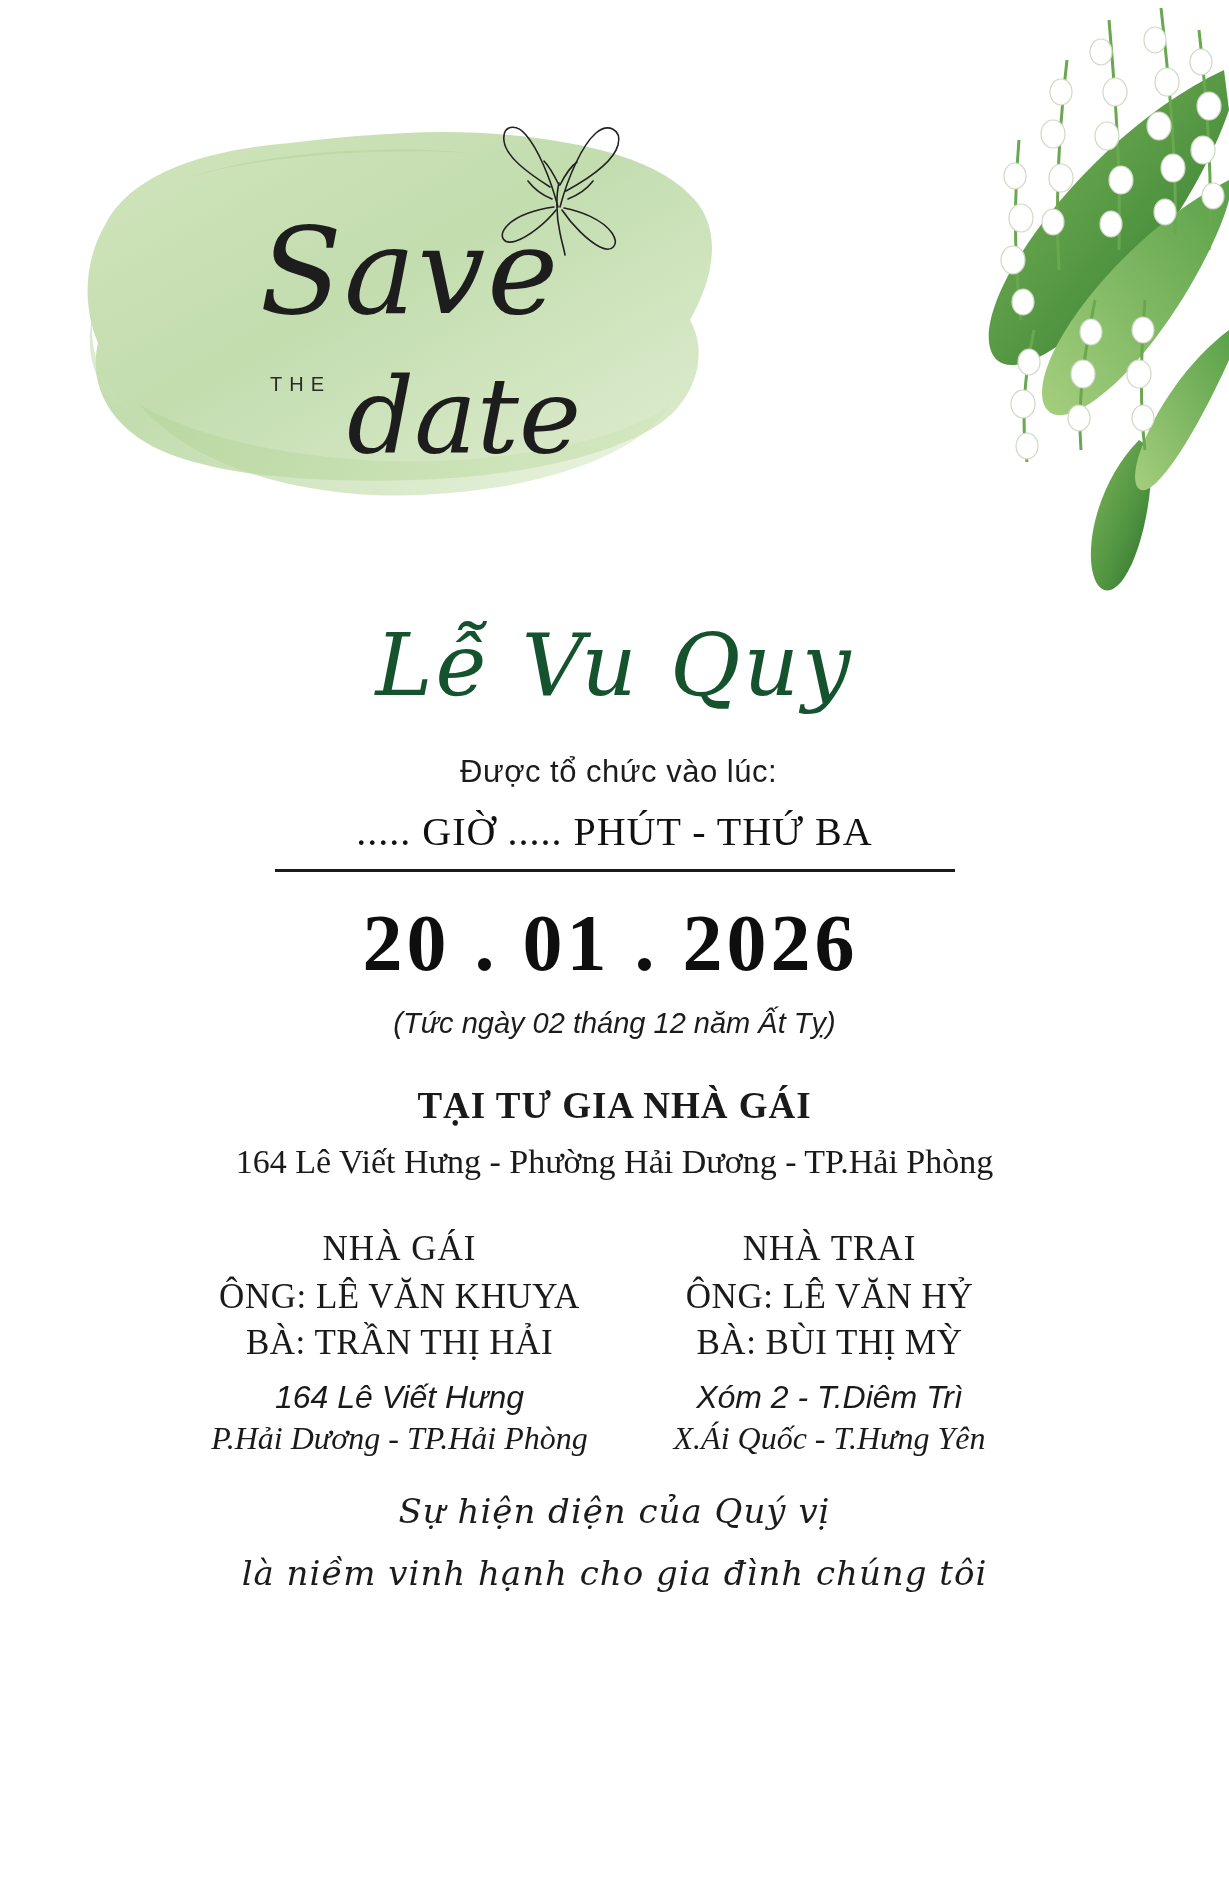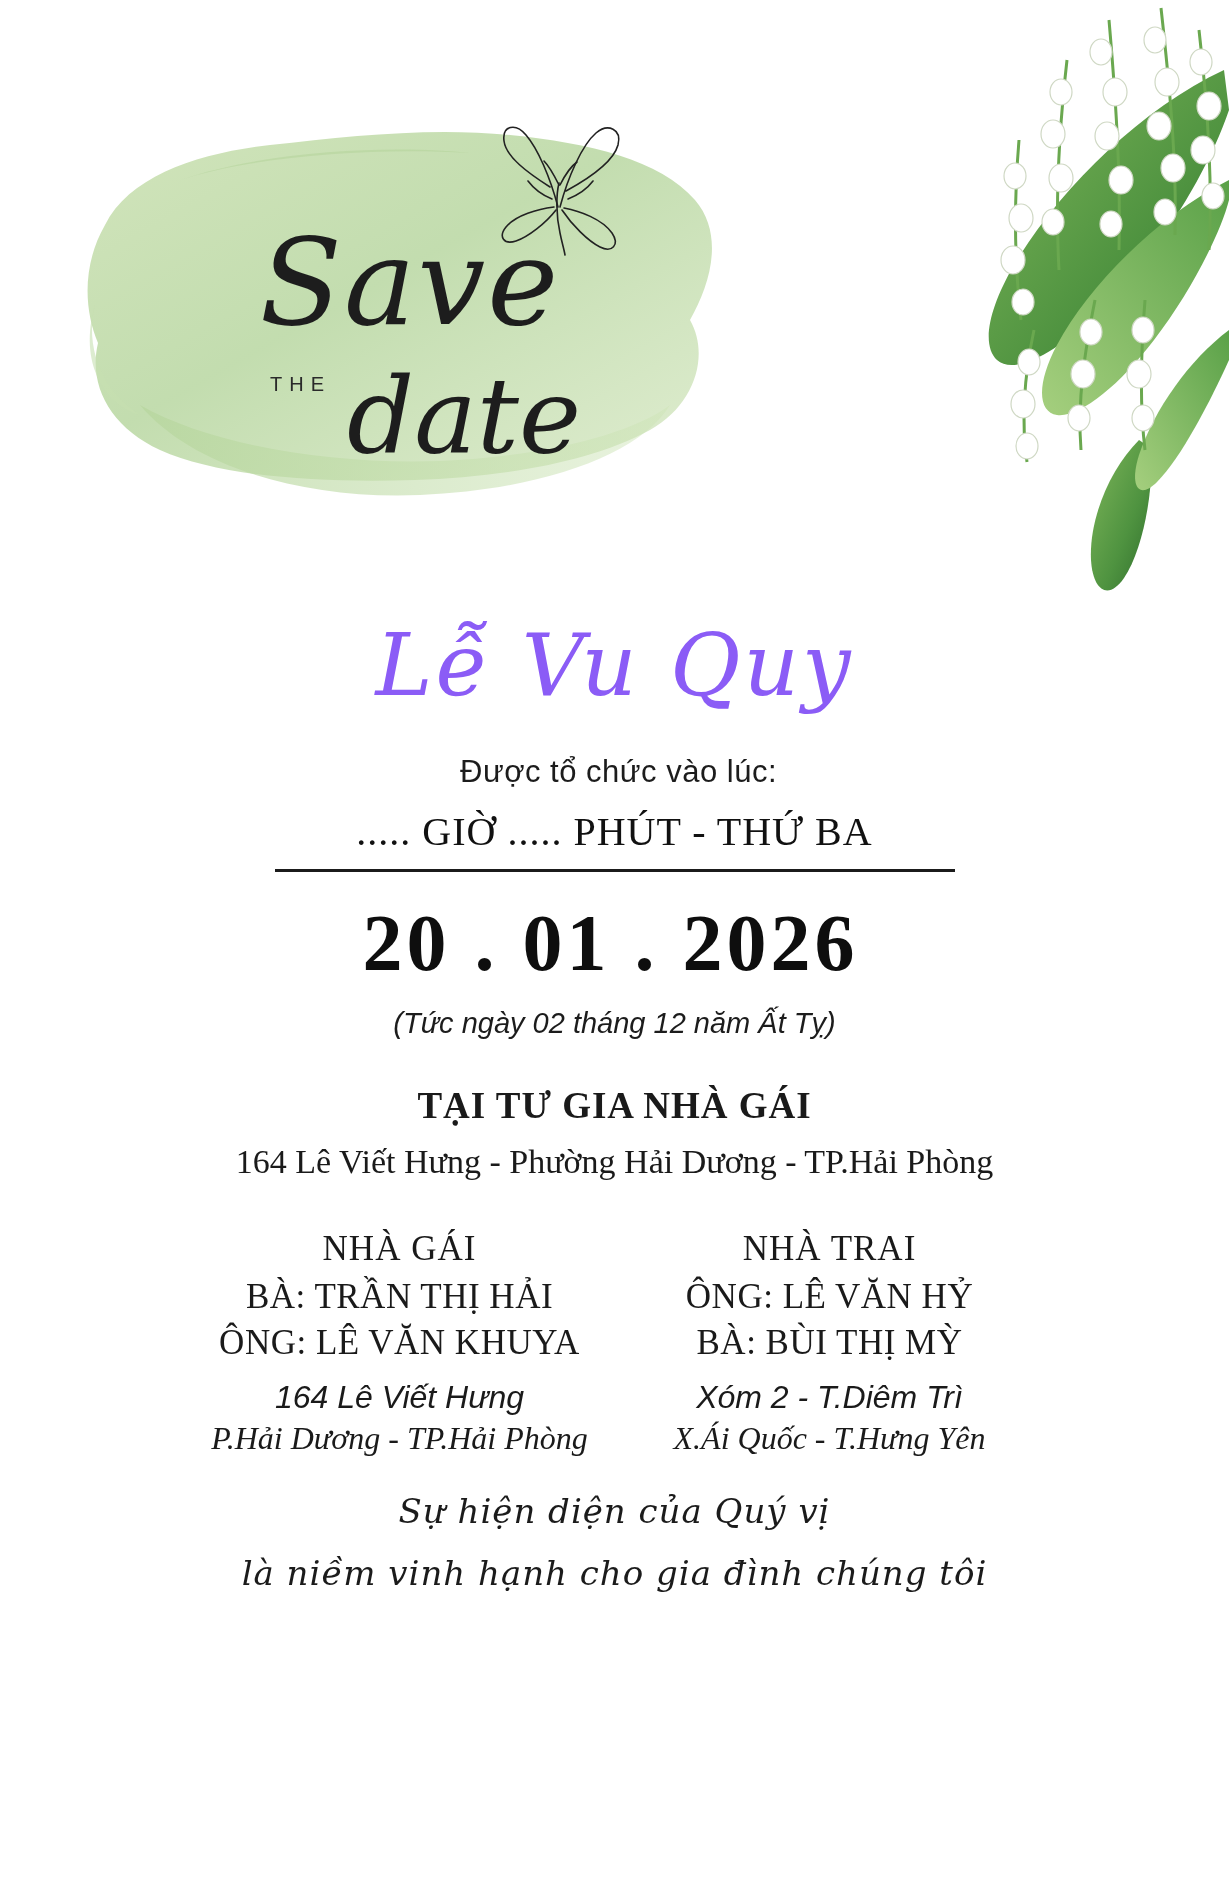--- a/index.html
+++ b/index.html
@@ -30,21 +30,21 @@
   .sdt-block {
     position: absolute;
     left: 150px;
     top: 175px;
     width: 520px;
     height: 340px;
   }
   .sdt-save {
     position: absolute;
     left: 0;
-    top: 48px;
+    top: 37px;
     width: 520px;
     text-align: center;
     font-family: "DejaVu Serif", serif;
     font-style: italic;
     font-size: 120px;
     line-height: 1;
     color: #1d1d1d;
     letter-spacing: 2px;
   }
   .sdt-the {
@@ -92,21 +92,21 @@
     position: absolute;
     left: 0;
     top: 620px;
     width: 1229px;
     text-align: center;
   }
   .script-title {
     font-family: "DejaVu Serif", serif;
     font-style: italic;
     font-size: 86px;
-    color: #8b5cf6;
+    color: #14532d;
     line-height: 1.05;
     letter-spacing: 3px;
     margin: 0 0 44px 0;
   }
   .line-sans {
     font-family: "Liberation Sans", sans-serif;
     font-size: 31px;
     color: #1c1c1c;
     letter-spacing: .5px;
     margin: 0 0 18px 0;
@@ -325,22 +325,22 @@
 
   <div class="big-date">20 . 01 . 2026</div>
   <div class="lunar">(Tức ngày 02 tháng 12 năm Ất Tỵ)</div>
 
   <div class="venue-title">TẠI TƯ GIA NHÀ GÁI</div>
   <div class="venue-addr">164 Lê Viết Hưng - Phường Hải Dương - TP.Hải Phòng</div>
 
   <div class="families">
     <div class="fam">
       <div class="fam-head">NHÀ GÁI</div>
+      <div class="fam-line">ÔNG: LÊ VĂN KHUYA</div>
       <div class="fam-line">BÀ: TRẦN THỊ HẢI</div>
-      <div class="fam-line">ÔNG: LÊ VĂN KHUYA</div>
       <div class="fam-addr">164 Lê Viết Hưng</div>
       <div class="fam-addr2">P.Hải Dương - TP.Hải Phòng</div>
     </div>
 
     <div class="fam">
       <div class="fam-head">NHÀ TRAI</div>
       <div class="fam-line">ÔNG: LÊ VĂN HỶ</div>
       <div class="fam-line">BÀ: BÙI THỊ MỲ</div>
       <div class="fam-addr">Xóm 2 - T.Diêm Trì</div>
       <div class="fam-addr2">X.Ái Quốc - T.Hưng Yên</div>

